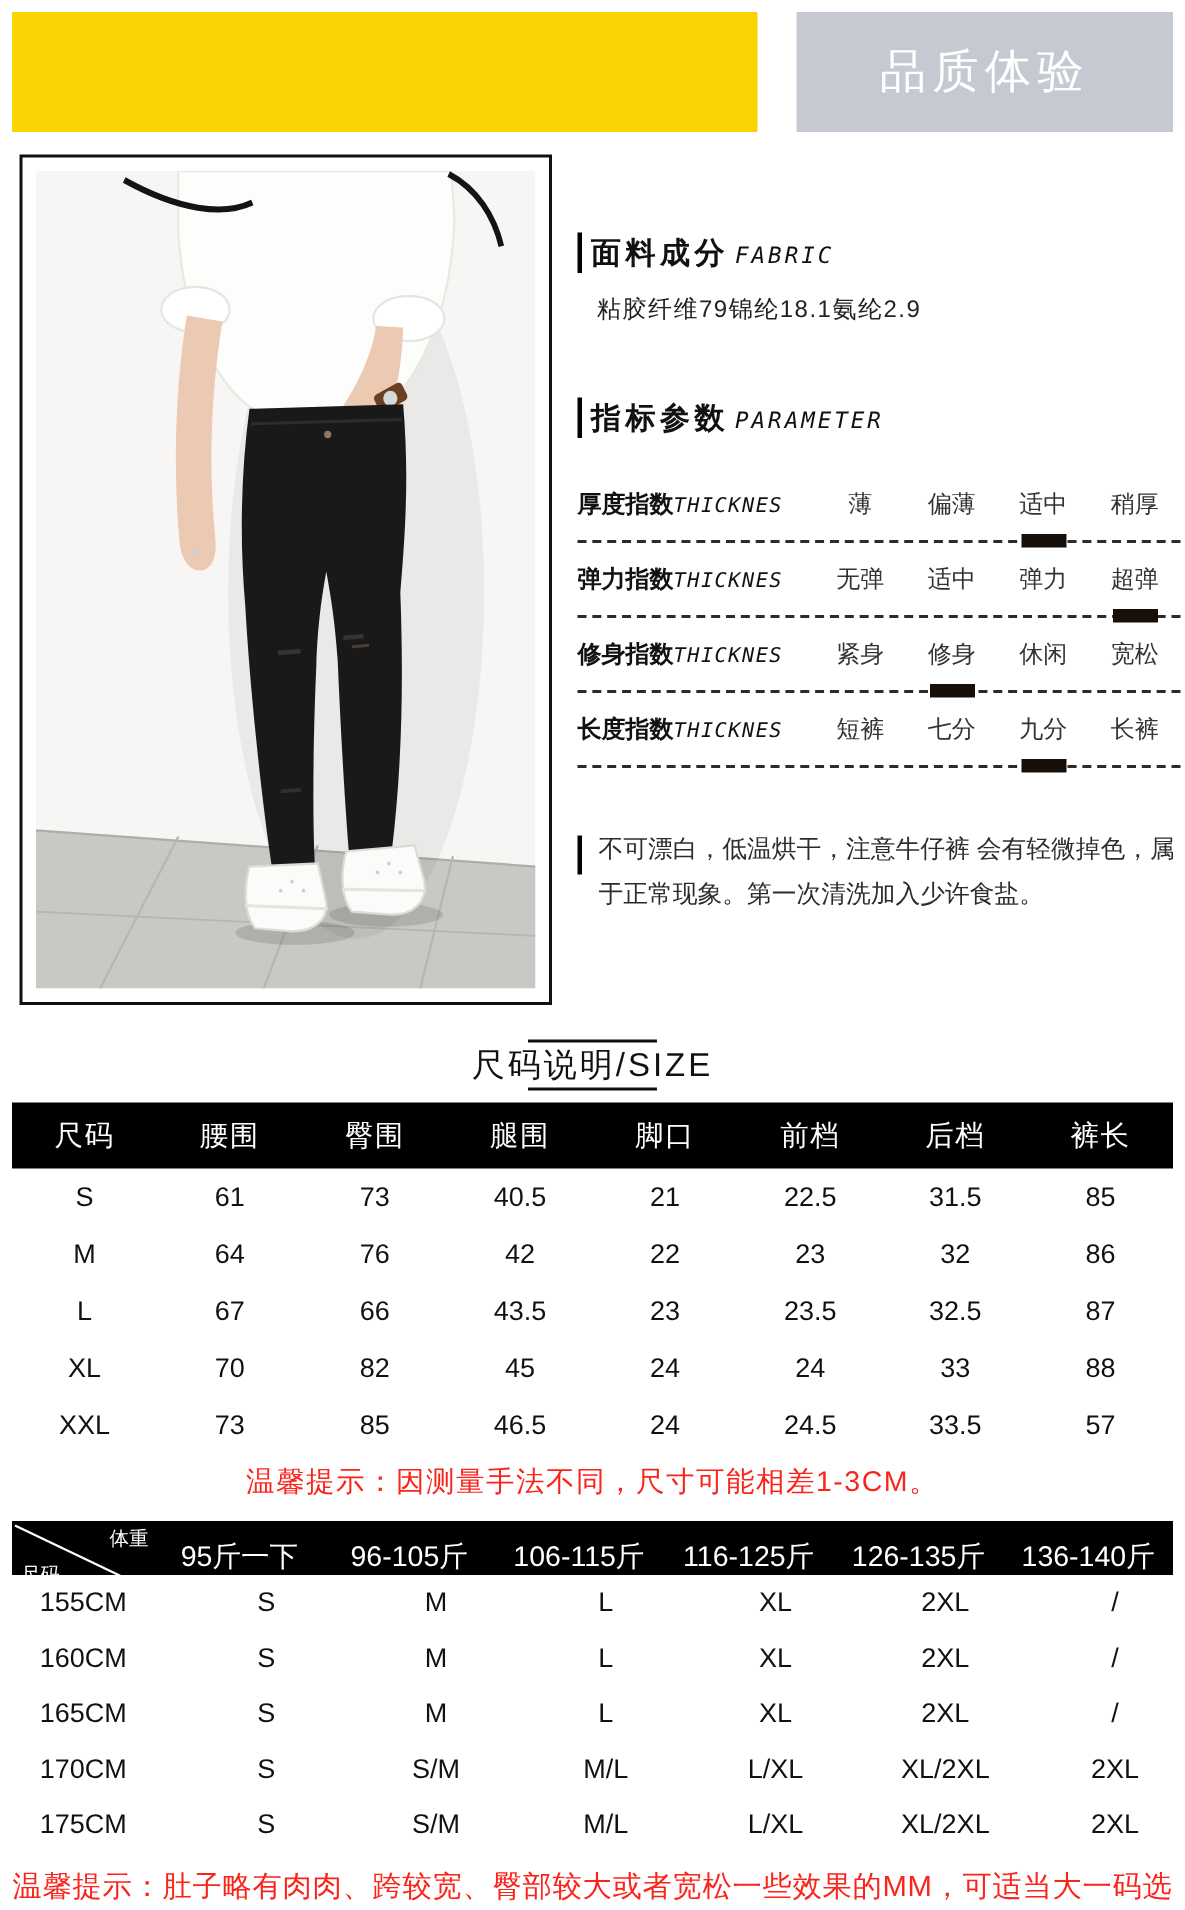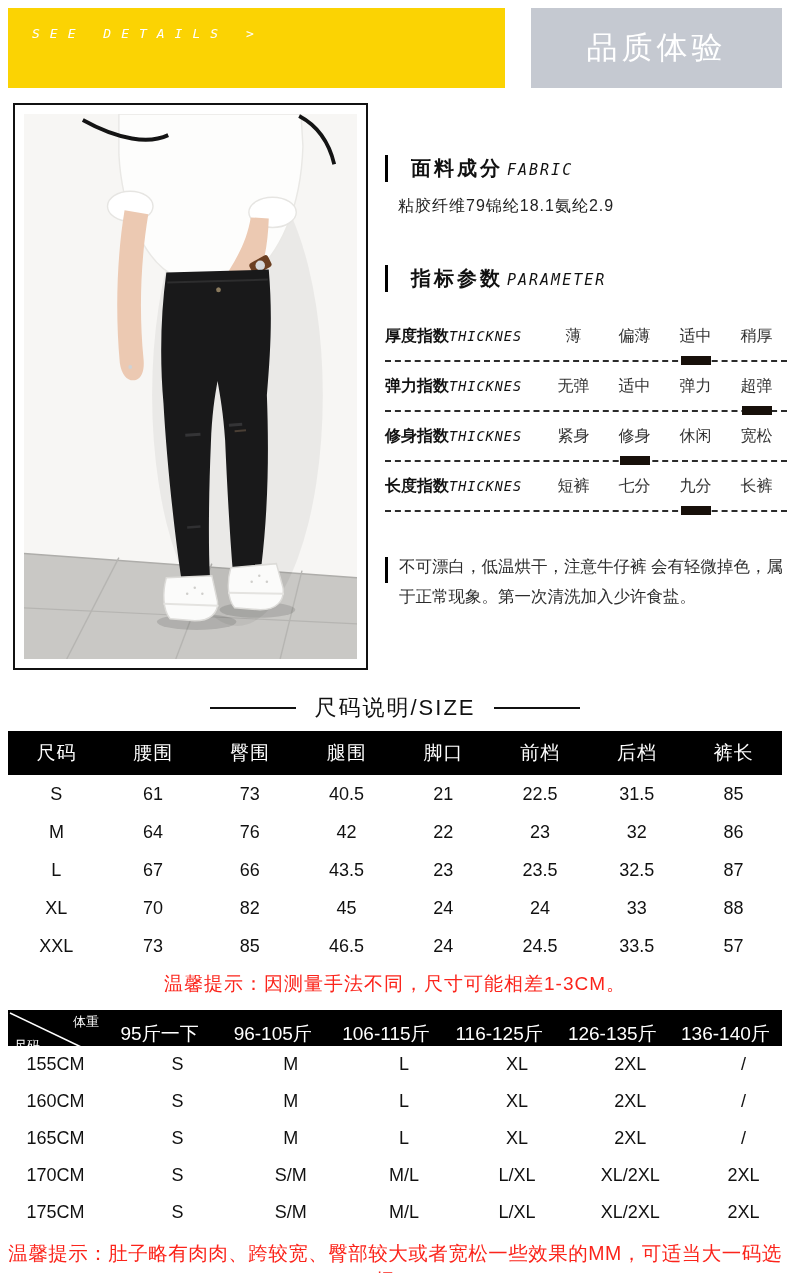--- a/index.html
+++ b/index.html
@@ -17,21 +17,21 @@
   .hdr-title { font-size:36px; font-weight:bold; letter-spacing:3px; line-height:1.05; }
   .hdr-sub { font-size:13px; letter-spacing:10px; margin-top:4px; font-style:italic; }
   .hdr-right { flex:1; background:#c5c9d1; color:#fff; display:flex; align-items:center; justify-content:center; font-size:31px; letter-spacing:4px;margin-left:26px; }
 
   
   .main { display:flex; margin-top:15px; }
   .photo-frame { margin-left:13px; width:355px; height:567px; border:2px solid #111; padding:9px; background:#fff; flex:none; }
   .photo-frame svg { width:100%; height:100%; display:block; }
   .right-col { flex:1; padding:0 8px 0 17px; }
 
-  .sec-head { display:flex; align-items:baseline; border-left:3px solid #000; padding-left:23px; margin-top:0; }
+  .sec-head { display:flex; align-items:baseline; border-left:3px solid #000; padding-left:6px; margin-top:0; }
   .sec-head .cn { font-size:20px; font-weight:bold; letter-spacing:3px; color:#111; }
   .sec-head .en { font-size:15px; letter-spacing:2px; color:#111; margin-left:4px; }
   .fabric-head { margin-top:52px; }
   .fabric-comp { font-size:16px; letter-spacing:1px; color:#222; margin:14px 0 0 13px; }
   .param-head { margin-top:48px; }
 
   
   .ind-list { margin-top:20px; }
   .ind-row { position:relative; display:flex; align-items:baseline; padding:14px 0 13px 0; border-bottom:2px dashed #2b2b2b; }
   .ind-label { width:158px; flex:none; white-space:nowrap; }
@@ -42,21 +42,21 @@
   .ind-opt.sel .ind-marker {
     display:block; position:absolute; left:50%; transform:translateX(-50%);
     bottom:-18px; width:30px; height:9px; background:#17100a; z-index:2;
   }
 
   
   .care { position:relative; margin-top:40px; padding-left:14px; font-size:16.5px; line-height:1.8; color:#2c2c2c; width:402px; }
   .care::before { content:""; position:absolute; left:0; top:5px; width:2.5px; height:26px; background:#000; }
 
   
-  .size-title { display:flex; align-items:center; justify-content:center; margin-top:23px; }
+  .size-title { display:flex; align-items:center; justify-content:center; margin-top:23px;flex-direction:column; }
   .size-title .line { width:86px; height:2px; background:#111; margin:0 18px; }
   .size-title .txt { font-size:22px; letter-spacing:2px; color:#111; }
 
   .tbl { margin:8px 8px 0 8px; }
   .t1-head { display:grid; grid-template-columns:repeat(8,1fr); background:#000; color:#fff; height:44px; align-items:center; text-align:center; font-size:19px; letter-spacing:1px; }
   .t1-row { display:grid; grid-template-columns:repeat(8,1fr); height:38px; align-items:center; text-align:center; font-size:18px; color:#111; }
 
   .note-red { color:#fb241b; text-align:center; font-size:19px; letter-spacing:1px; margin-top:6px; }
 
   .t2 { margin:13px 8px 0 8px; }
@@ -67,21 +67,20 @@
   .t2-corner .c-bot { position:absolute; bottom:3px; left:6px; font-size:13px; }
   .t2-row { display:grid; grid-template-columns:95px repeat(6,1fr); height:37px; align-items:center; text-align:center; font-size:18px; color:#111;gap:36px; }
 
   .note-red2 { color:#fb241b; text-align:center; font-size:19.5px; margin-top:9px; letter-spacing:0.5px; }
 </style>
 </head>
 <body>
 
 <div class="hdr">
   <div class="hdr-left">
-    <div class="hdr-sub en">SEE DETAILS &gt;</div>
   </div>
   <div class="hdr-right">品质体验</div>
 </div>
 
 <div class="main">
 
   <div class="photo-frame">
     <svg viewBox="0 0 351 543" preserveAspectRatio="none">
       <rect x="0" y="0" width="351" height="543" fill="#f7f6f4"></rect>
 

